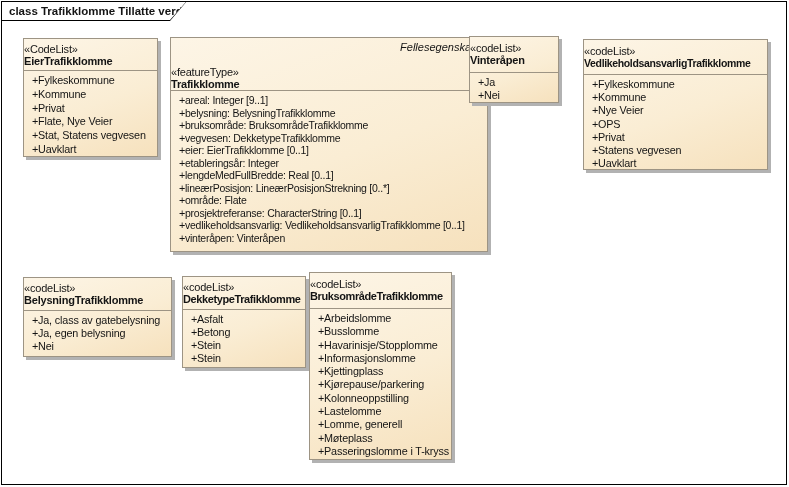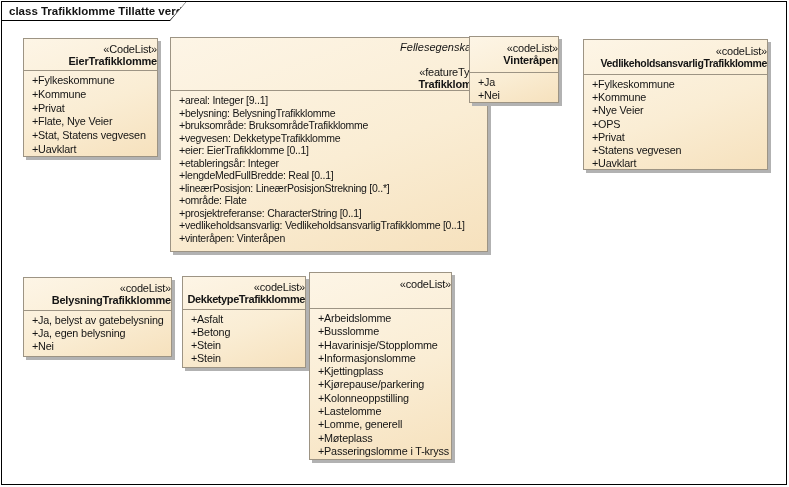--- a/index.html
+++ b/index.html
@@ -34,21 +34,21 @@
   }
   .uml-box{
     position:absolute;
     background:linear-gradient(160deg,var(--fill-top) 0%,#faedd4 55%,var(--fill-bottom) 100%);
     border:1px solid var(--box-border);
     box-shadow:3px 3px 0 0 var(--shadow);
   }
   .box-header{
     position:relative;
     border-bottom:1px solid var(--box-border);
-    text-align:right;
+    text-align:left;
     overflow:hidden;
   }
   .stereotype{font-size:11px;letter-spacing:-0.2px;white-space:nowrap;}
   .class-name{font-size:11px;font-weight:bold;letter-spacing:-0.2px;white-space:nowrap;}
   .corner-note{
     position:absolute;top:3px;right:16px;
     font-size:11px;font-style:italic;white-space:nowrap;
   }
   ul.box-items{
     list-style:none;margin:0;padding:3px 0 0 0;overflow:hidden;
@@ -249,21 +249,21 @@
 </div>
 
 <div class="uml-box" id="box-belysning">
   <div class="box-header">
     <div class="stereotype">«codeList»</div>
     <div class="class-name">BelysningTrafikklomme</div>
   </div>
   <ul class="box-items">
       <li>
         <span class="plus">+</span>
-        <span class="item-label">Ja, belyst av gatebelysning</span>
+        <span class="item-label">Ja, class av gatebelysning</span>
       </li>
       <li>
         <span class="plus">+</span>
         <span class="item-label">Ja, egen belysning</span>
       </li>
       <li>
         <span class="plus">+</span>
         <span class="item-label">Nei</span>
       </li>
     </ul>
@@ -290,20 +290,21 @@
       <li>
         <span class="plus">+</span>
         <span class="item-label">Stein</span>
       </li>
     </ul>
 </div>
 
 <div class="uml-box" id="box-bruksomraade">
   <div class="box-header">
     <div class="stereotype">«codeList»</div>
+    <div class="class-name">BruksområdeTrafikklomme</div>
   </div>
   <ul class="box-items">
       <li>
         <span class="plus">+</span>
         <span class="item-label">Arbeidslomme</span>
       </li>
       <li>
         <span class="plus">+</span>
         <span class="item-label">Busslomme</span>
       </li>

